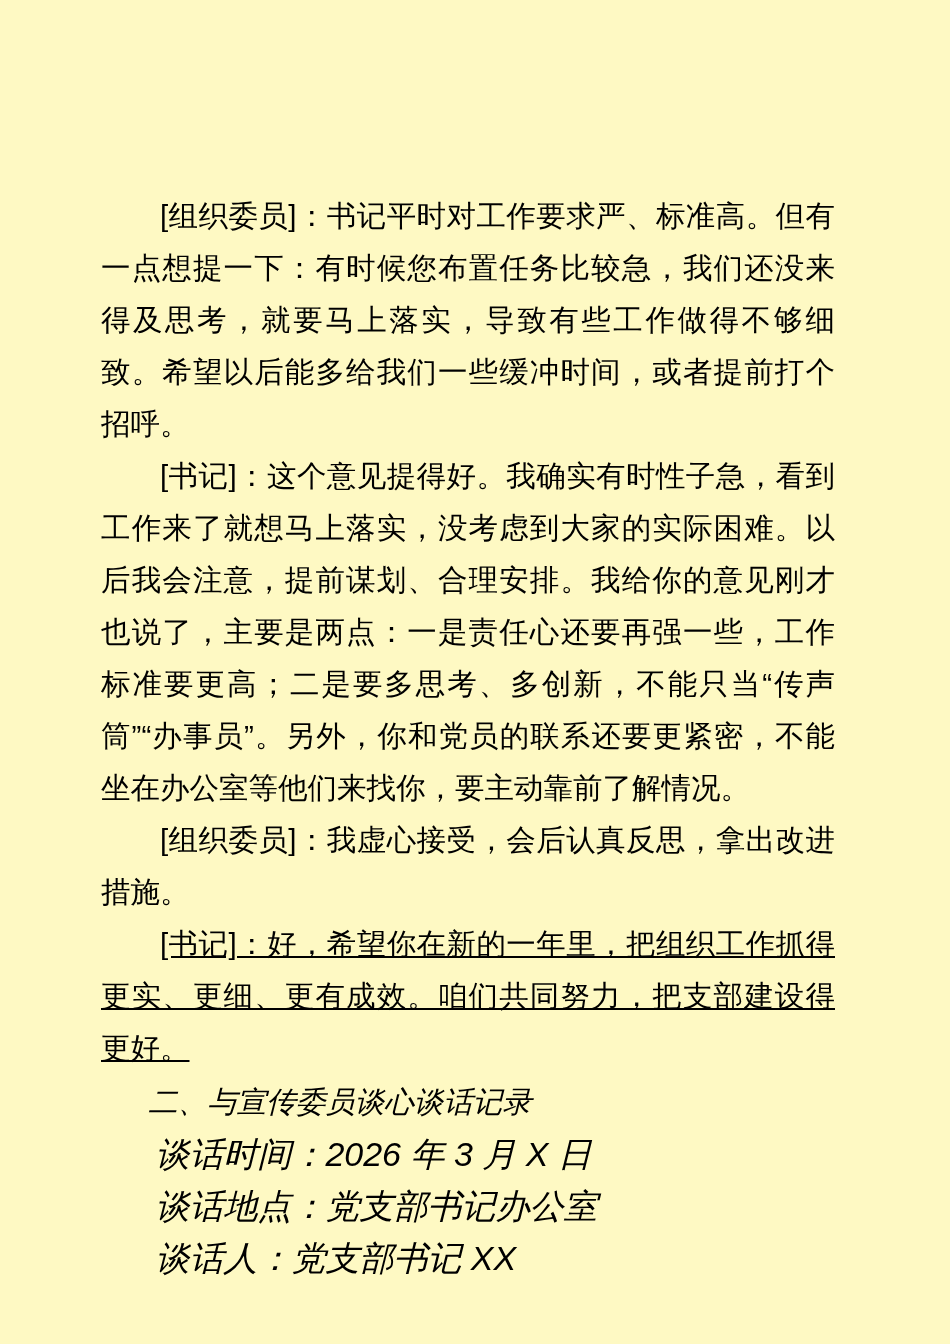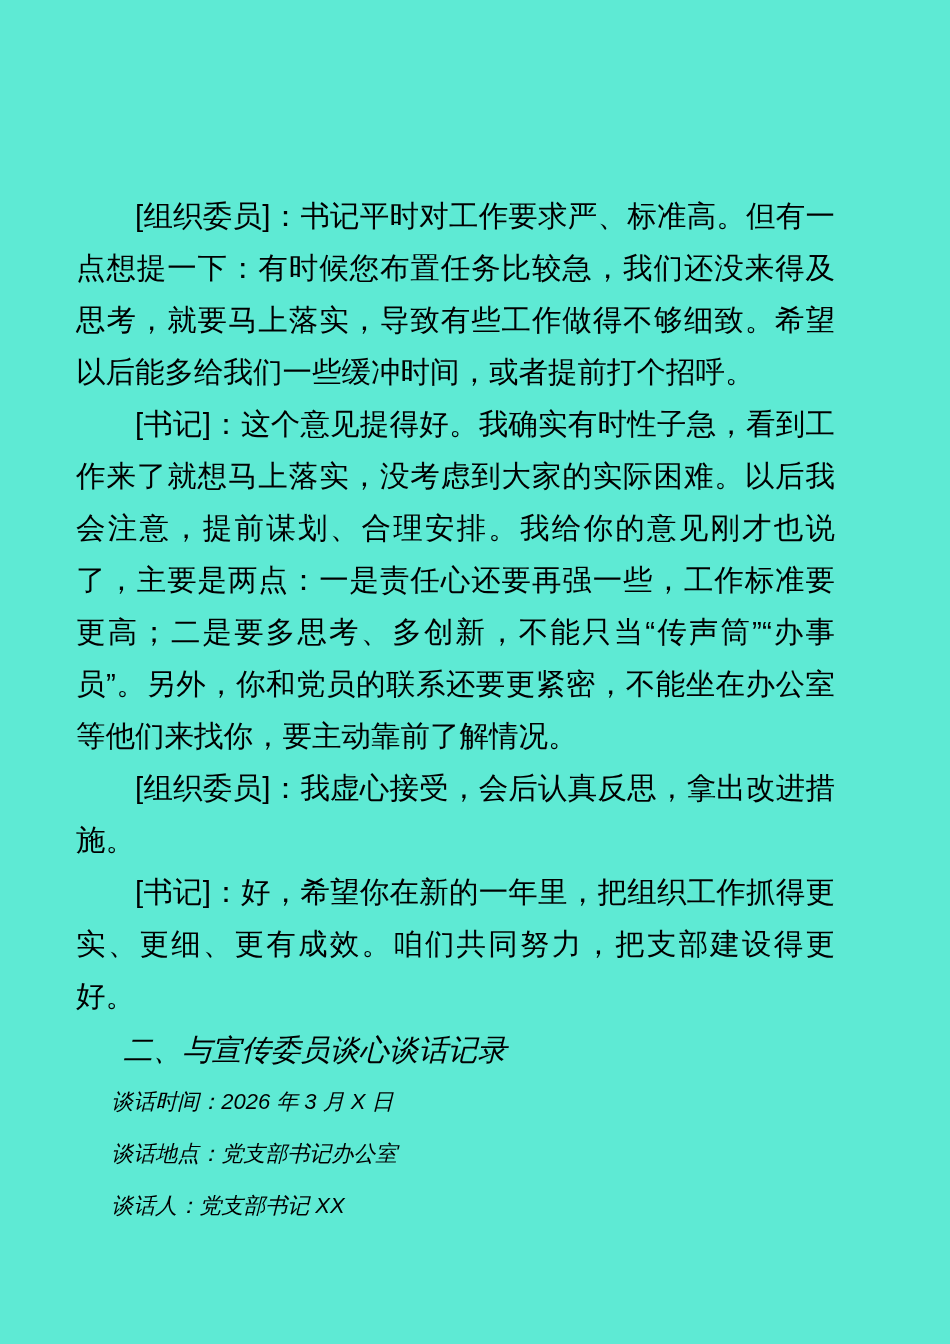--- a/index.html
+++ b/index.html
@@ -11,43 +11,44 @@
     width: 950px;
     height: 1344px;
     overflow: hidden;
     font-family: "Liberation Sans", "DejaVu Sans", sans-serif;
     color: #000000;
   }
   .page {
     position: relative;
     width: 950px;
     height: 1344px;
-    background: #5eead4;
+    background: #fef9c3;
     box-sizing: border-box;
-    padding: 190px 115px 0 76px;
+    padding: 190px 115px 0 101px;
   }
   .body-para {
     font-size: 29.5px;
     line-height: 52px;
     text-align: justify;
     text-justify: inter-ideograph;
     text-indent: 2em;
     margin: 0 0 0 0;
     letter-spacing: 0;
     font-weight: 400;
   }
   .body-para.last-of-block {
     margin-bottom: 0;
+    text-decoration: underline;
   }
   .meta-block {
     margin-top: 2px;
     font-style: italic;
   }
   .meta-line {
-    font-size: 22px;
+    font-size: 34px;
     line-height: 52px;
     text-indent: 1.6em;
     margin: 0;
     white-space: nowrap;
     font-weight: 400;
   }
   .heading-line {
     font-size: 29.5px;
     line-height: 52px;
     text-indent: 1.6em;

